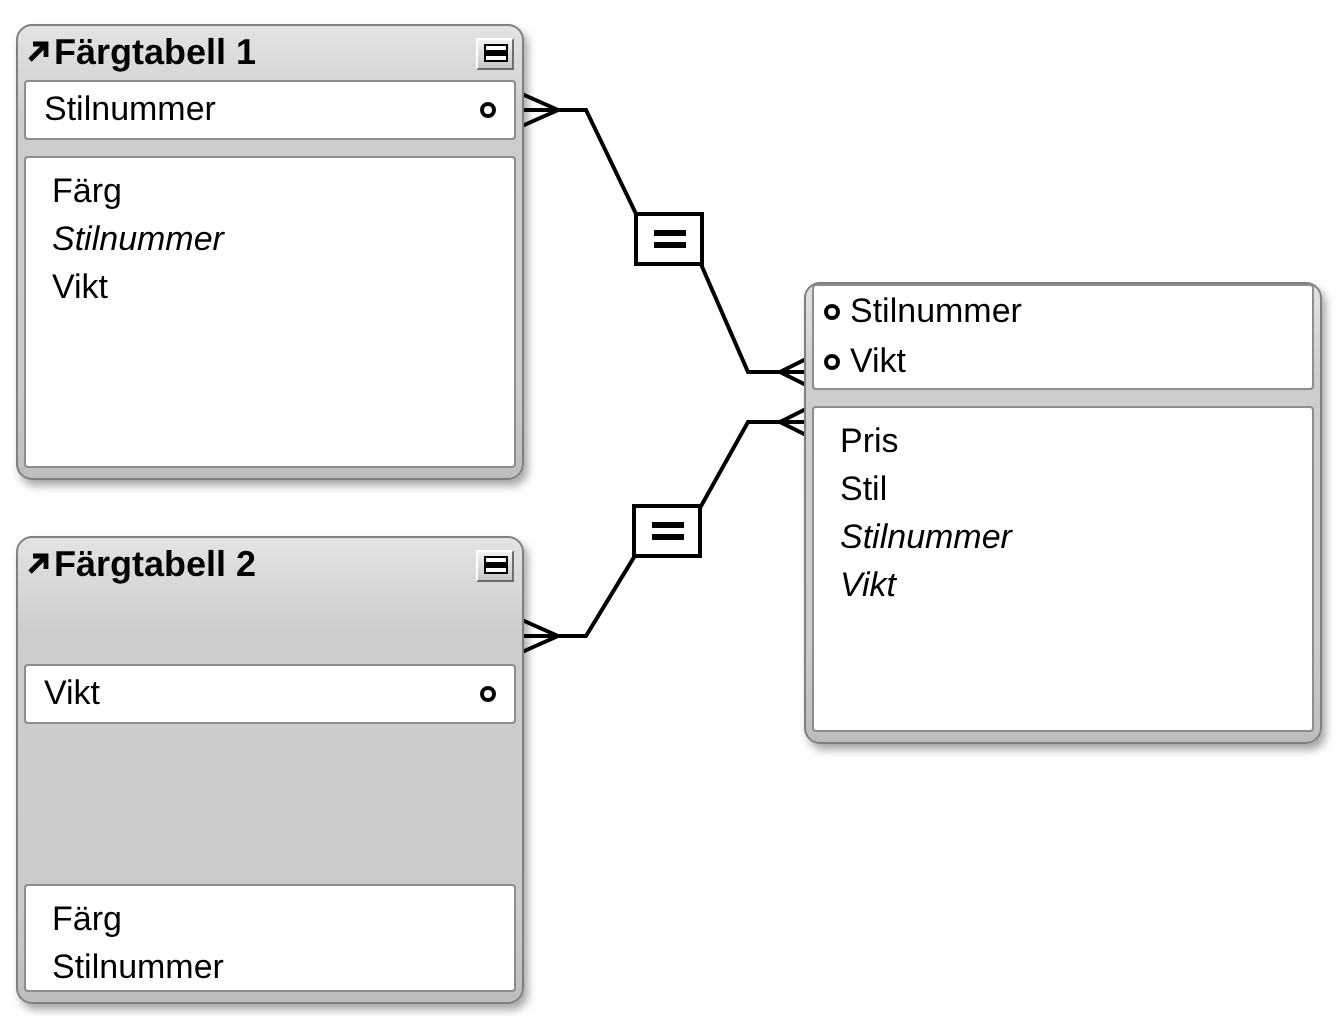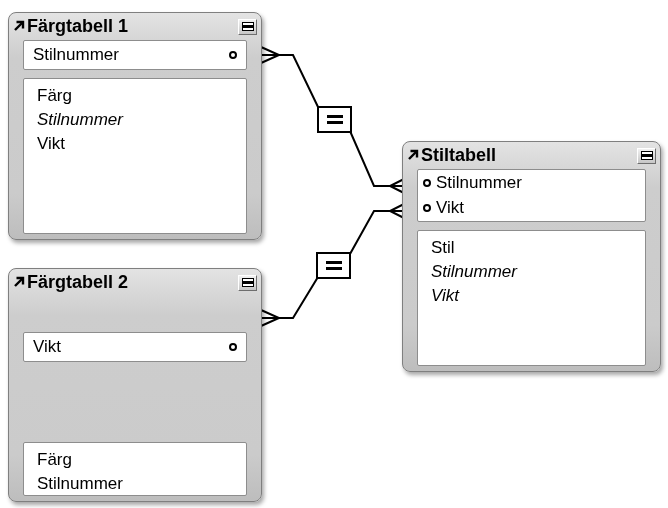--- a/index.html
+++ b/index.html
@@ -39,21 +39,21 @@
     border-top:1px solid #ffffff;border-left:1px solid #ffffff;
     border-right:1px solid #6e6e6e;border-bottom:1px solid #6e6e6e;
     display:flex;align-items:center;justify-content:center;
   }
   .collapse-glyph{
     width:12px;height:9px;box-sizing:border-box;border:1.5px solid #000;background:#fff;
     display:flex;align-items:center;
   }
   .collapse-glyph .mid{width:100%;height:3px;background:#000;}
   .panel{
-    margin:0 14px;background:#fff;border:1px solid #8d8d8d;border-radius:2px;
+    margin:0 3px;background:#fff;border:1px solid #8d8d8d;border-radius:2px;
     box-sizing:border-box;
   }
   .key-panel{flex:0 0 auto;display:flex;flex-direction:column;justify-content:center;}
   .key-row{display:flex;align-items:center;font-size:17px;}
   .key-row.single{height:28px;padding:0 9px 0 9px;}
   .key-row.multi{height:25px;padding:0 6px 0 5px;}
   .key-label{white-space:nowrap;}
   .spacer{flex:1 1 auto;}
   .donut{
     width:8px;height:8px;box-sizing:border-box;border:2px solid #000;border-radius:50%;
@@ -143,43 +143,32 @@
     </div>
     <div class="gap8"></div>
     <div class="panel field-panel">
       <div class="field-item">Färg</div>
       <div class="field-item">Stilnummer</div>
       <div class="field-item italic">Vikt</div>
     </div>
   </div>
 
   <div class="fm-table" style="left:402px;top:141px;width:259px;height:231px;">
-    <div class="tbl-header">
-      <svg class="src-arrow" viewBox="0 0 14 14">
-        <path d="M3,11 L10,4" stroke="#000" stroke-width="2.4" fill="none"></path>
-        <path d="M4.5,3 L11,3 L11,9.5" stroke="#000" stroke-width="2.4" fill="none"></path>
-      </svg>
-      <div class="tbl-title">Stiltabell</div>
-      <div class="collapse-btn">
-        <div class="collapse-glyph">
-          <div class="mid"></div>
-        </div>
-      </div>
-    </div>
     <div class="panel key-panel" style="height:53px;">
       <div class="key-row multi">
         <span class="donut left"></span>
         <span class="key-label">Stilnummer</span>
       </div>
       <div class="key-row multi">
         <span class="donut left"></span>
         <span class="key-label">Vikt</span>
       </div>
     </div>
     <div class="gap8"></div>
     <div class="panel field-panel">
+      <div class="field-item">Pris</div>
       <div class="field-item">Stil</div>
       <div class="field-item italic">Stilnummer</div>
       <div class="field-item italic">Vikt</div>
     </div>
   </div>
 
 </div>
 
 </body></html>

